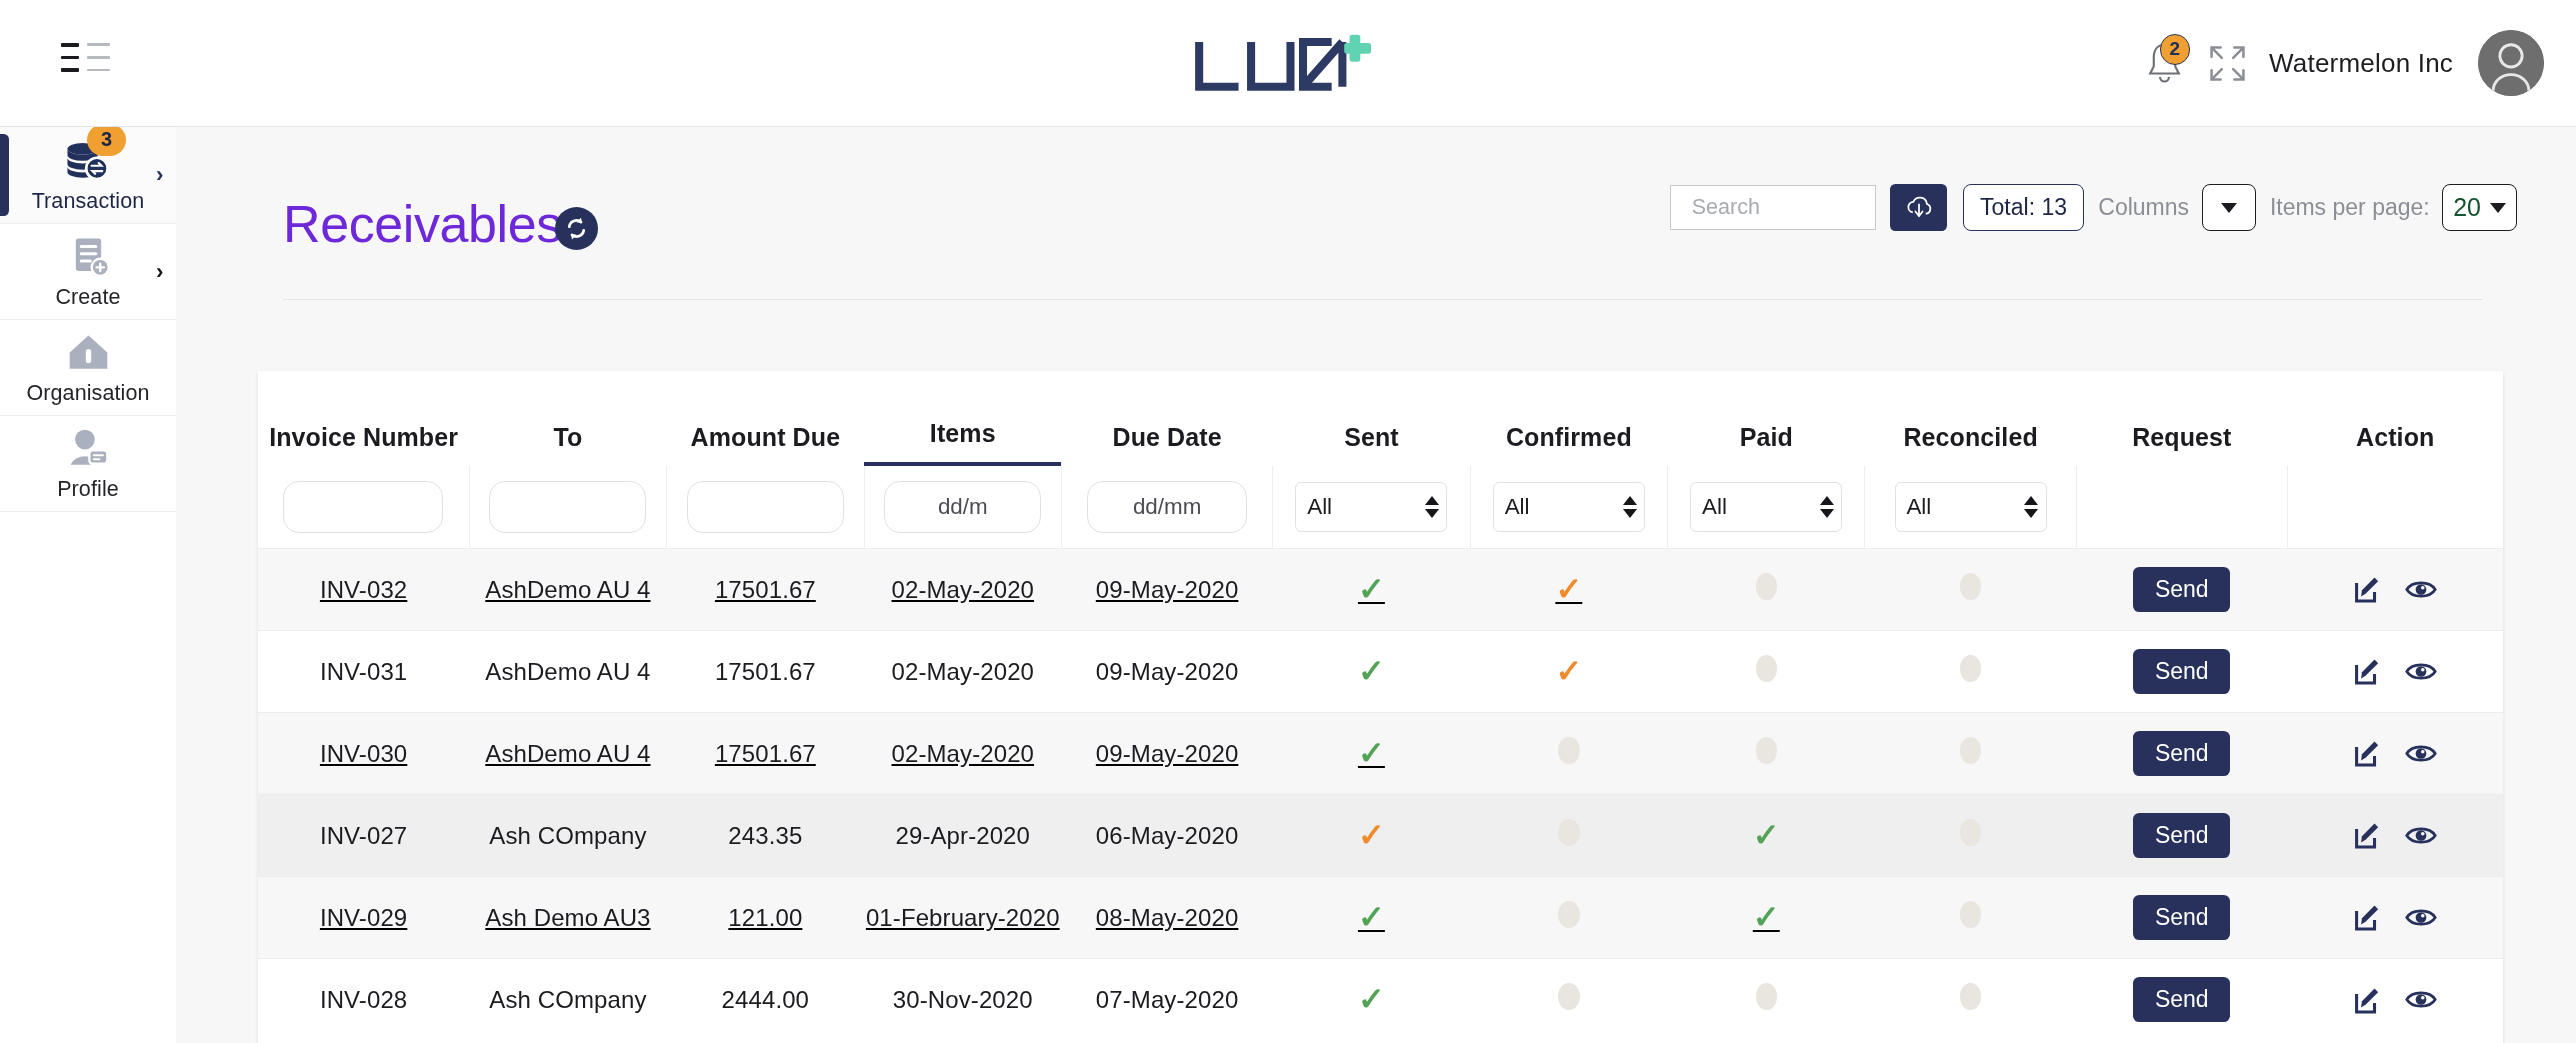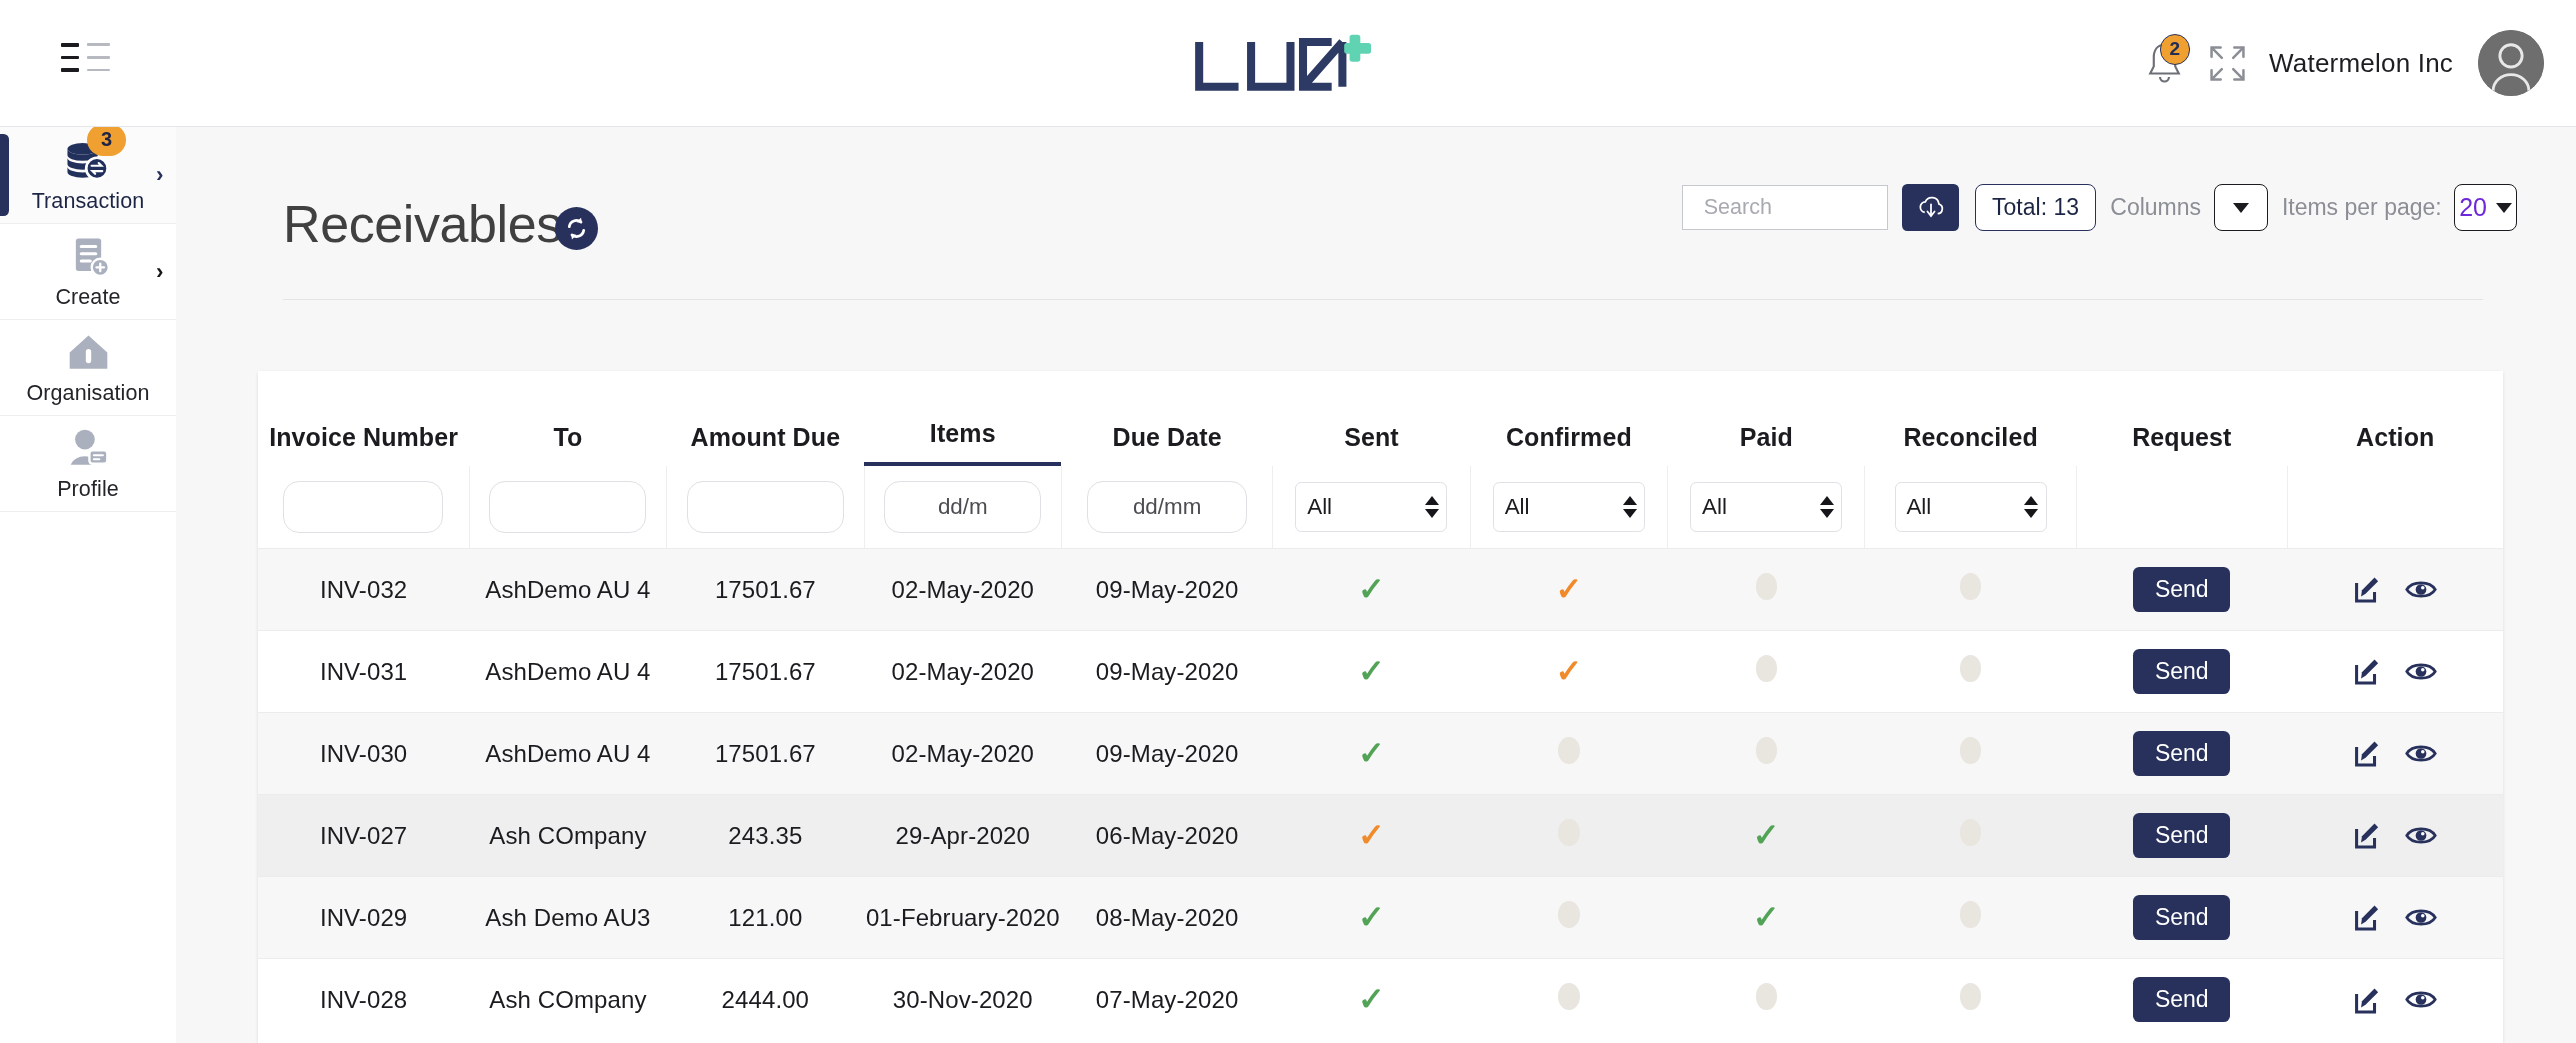--- a/index.html
+++ b/index.html
@@ -97,21 +97,21 @@
     width: 2400px; height: 916px;
     background: #f7f7f8;
     z-index: 8;
   }
   .page-head {
     position: absolute; left: 107px; top: 67px; width: 2200px; height: 106px;
     border-bottom: 0.9px solid #e3e4e6;
   }
   .page-title {
     position: absolute; left: 0; top: 0;
-    font-size: 52px; font-weight: 400; color: #404040; letter-spacing: -0.4px;
+    font-size: 52px; font-weight: 400; color: #6d28d9; letter-spacing: -0.4px;
   }
   .refresh-btn {
     position: absolute; left: 272px; top: 12.5px;
     width: 43px; height: 43px; border-radius: 50%; background: #27315c;
     display: flex; align-items: center; justify-content: center; cursor: pointer;
   }
 
   .toolbar {
     position: absolute; right: 59px; top: 57px;
     display: flex; align-items: center; gap: 0;
@@ -133,24 +133,24 @@
     font-family: "Liberation Sans", sans-serif; cursor: pointer;
   }
   .tb-label { font-size: 23px; color: #8b8e95; margin-left: 14.3px; white-space: nowrap; }
   .col-select {
     width: 54px; height: 47px; margin-left: 12.5px;
     border: 1.8px solid #1b1b20; border-radius: 8px; background: #fff;
     display: flex; align-items: center; justify-content: center; cursor: pointer;
   }
   .caret { width: 0; height: 0; border-left: 8px solid transparent; border-right: 8px solid transparent; border-top: 10px solid #1b1b20; }
   .ipp-select {
-    height: 47px; margin-left: 12.5px; padding: 0 4px;
+    height: 47px; margin-left: 12.5px; padding: 0 10px;
     border: 1.8px solid #1b1b20; border-radius: 8px; background: #fff;
     display: flex; align-items: center; gap: 9px; cursor: pointer;
-    font-size: 25px; color: #6d28d9;
+    font-size: 25px; color: #14532d;
   }
 
   
   .card {
     position: absolute; left: 82px; top: 244px;
     width: 2245px; height: 681px;
     background: #ffffff;
     box-shadow: 0 0.9px 3.6px rgba(0,0,0,.10);
     overflow: hidden;
   }
@@ -175,21 +175,21 @@
     background: #fff; font-size: 22.4px; color: #1b1b20; padding: 0 7.2px 0 10.8px;
     font-family: "Liberation Sans", sans-serif; outline: none;
     appearance: none; -webkit-appearance: none;
     display: flex; align-items: center; justify-content: space-between; cursor: pointer;
   }
   .spin { display: flex; flex-direction: column; gap: 3.6px; }
   .spin .up { width: 0; height: 0; border-left: 7.2px solid transparent; border-right: 7.2px solid transparent; border-bottom: 9px solid #15151a; }
   .spin .dn { width: 0; height: 0; border-left: 7.2px solid transparent; border-right: 7.2px solid transparent; border-top: 9px solid #15151a; }
 
   tbody tr { height: 82px; }
-  tbody tr.odd { background: #f7f7f8; }
+  tbody tr.odd { background: #f7f7f8; text-decoration: underline; }
   tbody tr.even { background: #ffffff; }
   tbody tr.hl { background: #efefef; }
   tbody tr td { border-top: 0.9px solid #ececee; }
   .cell { text-align: center; font-size: 24px; color: #1b1b20; letter-spacing: 0.1px; }
   .check { font-size: 32px; font-weight: 700; line-height: 1; }
   .check.green { color: #53a356; }
   .check.orange { color: #f08a2a; }
   .dot { display: inline-block; width: 21.5px; height: 27px; border-radius: 50%; background: #e9e5df; }
   .send-btn {
     width: 97px; height: 45px; background: #27315c; color: #ffffff;

